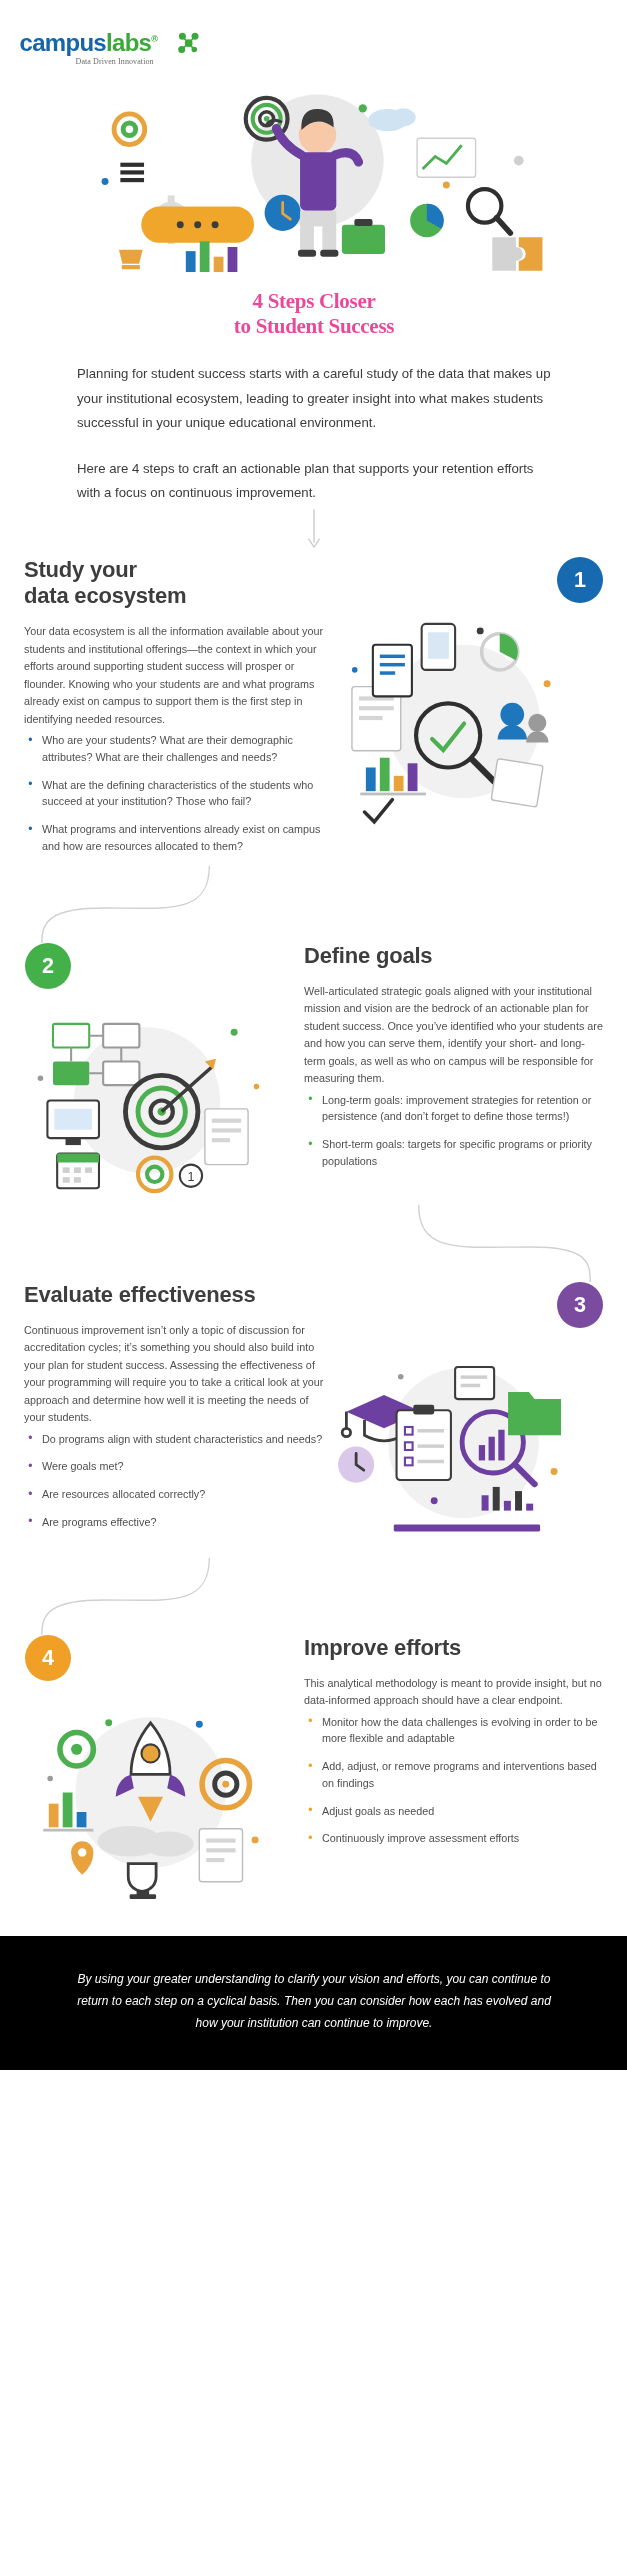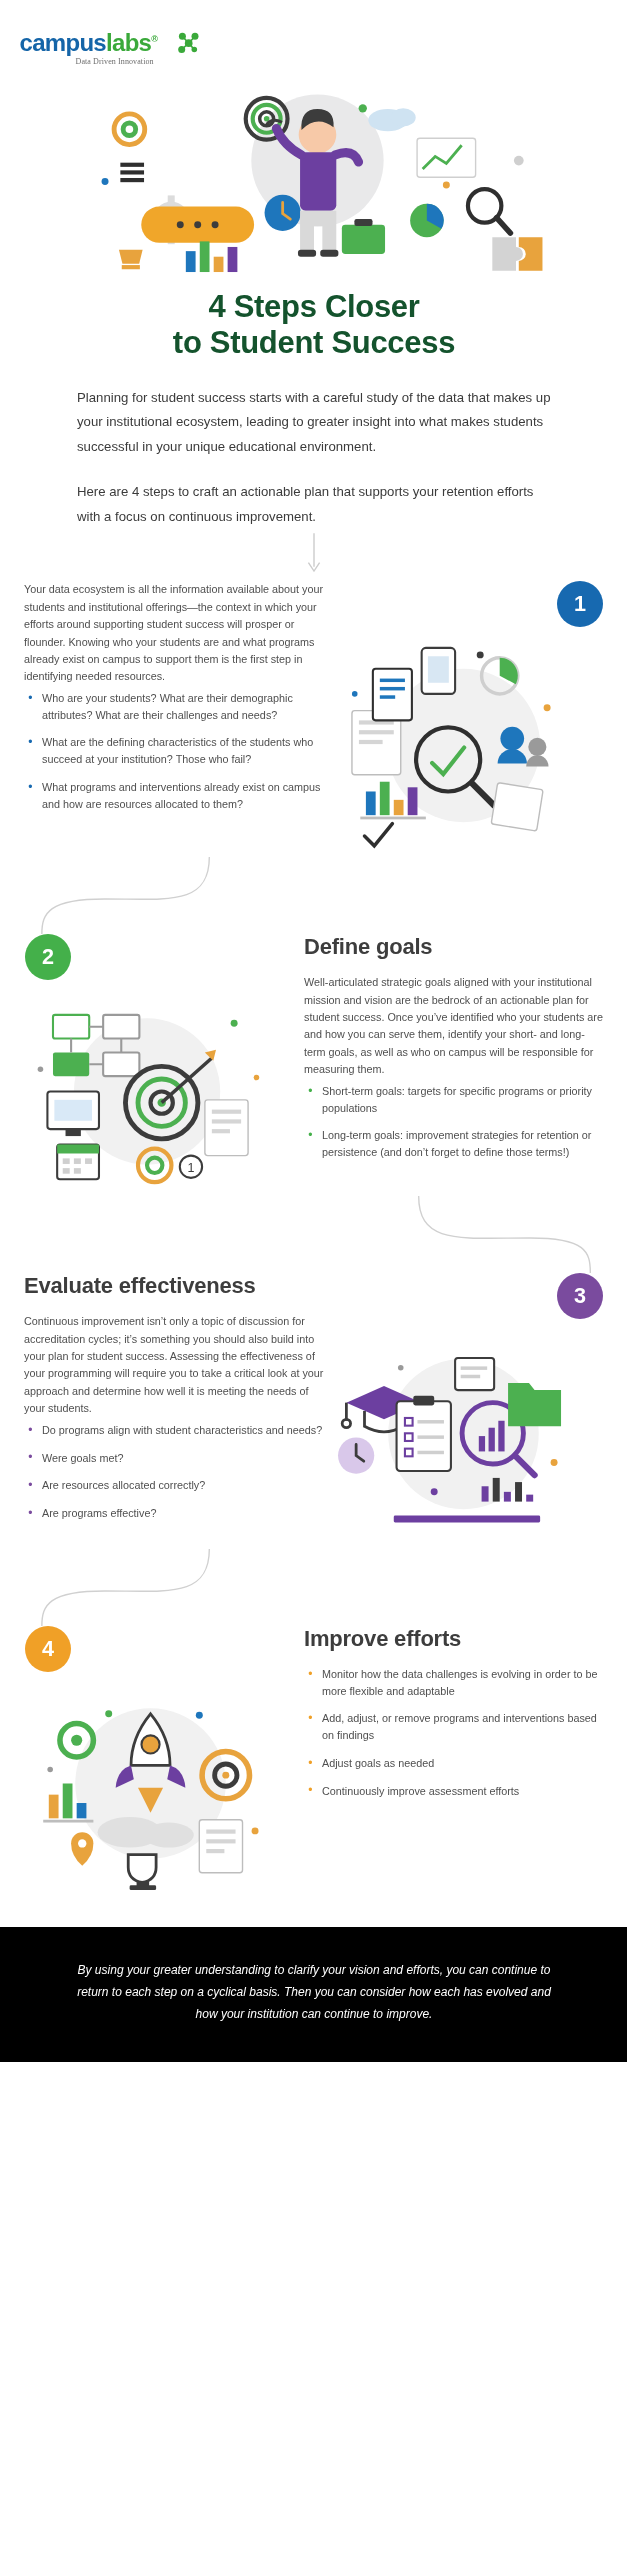--- a/index.html
+++ b/index.html
@@ -22,27 +22,28 @@
   .logo-tag { font-size: 8px; color: #6d6d6d; letter-spacing: 0.1px; margin-top: 2.1px; margin-left: 56px;
               font-family: "Liberation Serif", serif; }
   .logo-mark { margin-top: 1.4px; }
 
   
   .hero-illo { width: 628px; height: 202px; position: relative; }
 
   
   .title {
     text-align: center;
-    color: #14532d;
-    font-size: 31px;
+    color: #ec4899;
+    font-size: 21px;
     font-weight: 700;
     line-height: 1.18;
     letter-spacing: -0.3px;
     margin: 9.8px auto 0;
     max-width: 488px;
+    font-family: Liberation Serif, serif;
   }
 
   
   .intro {
     max-width: 474px;
     margin: 24px auto 0;
     text-align: left;
     font-size: 13.2px;
     line-height: 1.85;
     color: #3b3b3b;
@@ -249,20 +250,24 @@
   <div class="arrow-down">
     <svg width="628" height="52" viewBox="0 0 900 74">
       <path d="M450 6 V54" stroke="#cccccc" stroke-width="2" fill="none"></path>
       <path d="M442 48 L450 60 L458 48" stroke="#cccccc" stroke-width="2" fill="none"></path>
     </svg>
   </div>
 
   <section class="step">
     <div class="step-inner">
       <div class="col-text">
+        <h2 class="step-title" style="margin-bottom:14px;">
+          <span>Study your</span><br>
+          <span>data ecosystem</span>
+        </h2>
         <p class="body-copy">Your data ecosystem is all the information available about your students and institutional offerings—the context in which your efforts around supporting student success will prosper or flounder. Knowing who your students are and what programs already exist on campus to support them is the first step in identifying needed resources.</p>
         <ul class="bullets b-blue">
           <li>Who are your students? What are their demographic attributes? What are their challenges and needs?</li>
           <li>What are the defining characteristics of the students who succeed at your institution? Those who fail?</li>
           <li>What programs and interventions already exist on campus and how are resources allocated to them?</li>
         </ul>
       </div>
       <div class="col-art">
         <div style="display:flex;justify-content:flex-end;">
           <div class="badge b1">1</div>
@@ -333,22 +338,22 @@
   </div>
 
   <section class="step">
     <div class="step-inner rev">
       <div class="col-text">
         <h2 class="step-title" style="margin-bottom:14px;">
           <span>Define goals</span>
         </h2>
         <p class="body-copy">Well-articulated strategic goals aligned with your institutional mission and vision are the bedrock of an actionable plan for student success. Once you’ve identified who your students are and how you can serve them, identify your short- and long-term goals, as well as who on campus will be responsible for measuring them.</p>
         <ul class="bullets b-green">
+          <li>Long-term goals: improvement strategies for retention or persistence (and don’t forget to define those terms!)</li>
           <li>Short-term goals: targets for specific programs or priority populations</li>
-          <li>Long-term goals: improvement strategies for retention or persistence (and don’t forget to define those terms!)</li>
         </ul>
       </div>
       <div class="col-art">
         <div style="display:flex;justify-content:flex-start;">
           <div class="badge b2">2</div>
         </div>
         <svg width="265" height="216" viewBox="0 0 380 310">
           <circle cx="175" cy="160" r="105" fill="#f1f1f1"></circle>
 
           <g>
@@ -504,20 +509,21 @@
       <path d="M300 0 C300 70 240 60 150 60 C70 60 60 80 60 110" stroke="#d0d0d0" stroke-width="2" fill="none"></path>
     </svg>
   </div>
 
   <section class="step">
     <div class="step-inner rev">
       <div class="col-text">
         <h2 class="step-title" style="margin-bottom:14px;">
           <span>Improve efforts</span>
         </h2>
+        <p class="body-copy">This analytical methodology is meant to provide insight, but no data-informed approach should have a clear endpoint.</p>
         <ul class="bullets b-orange">
           <li>Monitor how the data challenges is evolving in order to be more flexible and adaptable</li>
           <li>Add, adjust, or remove programs and interventions based on findings</li>
           <li>Adjust goals as needed</li>
           <li>Continuously improve assessment efforts</li>
         </ul>
       </div>
       <div class="col-art">
         <div style="display:flex;justify-content:flex-start;">
           <div class="badge b4">4</div>

